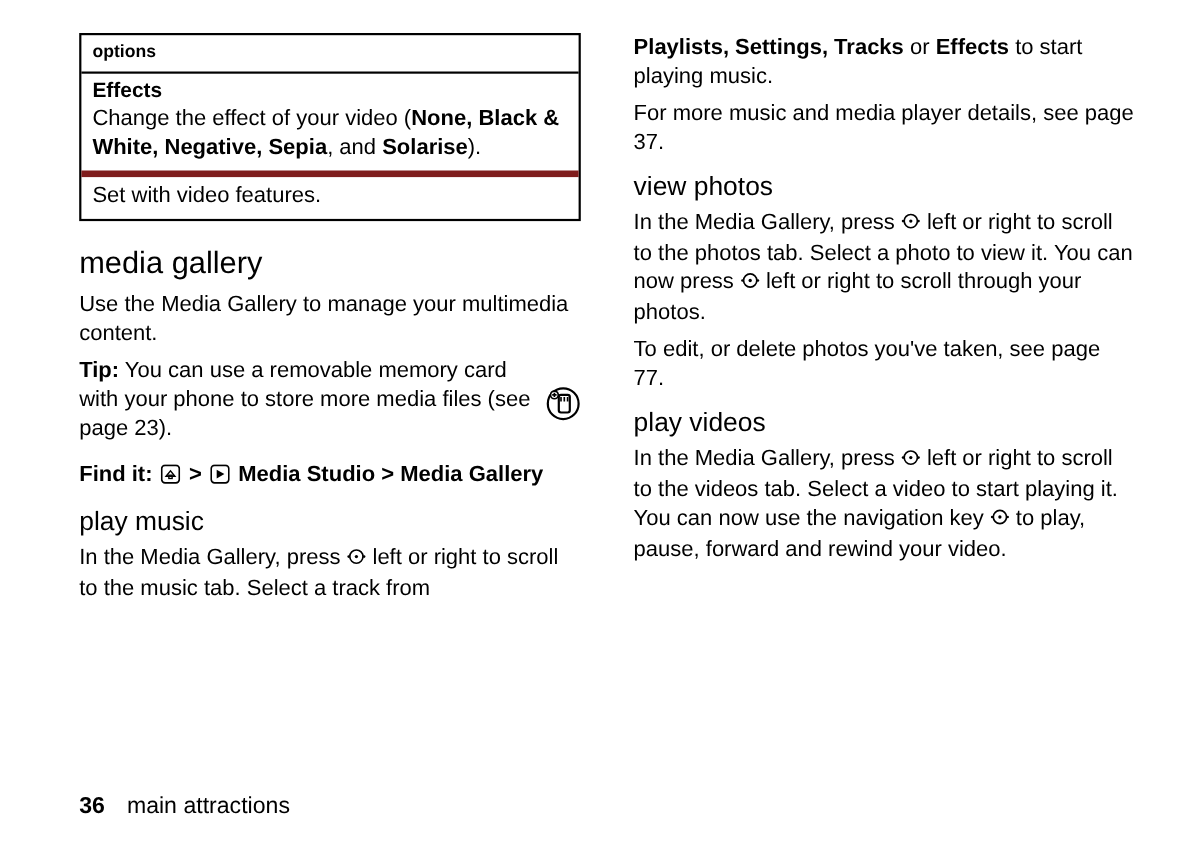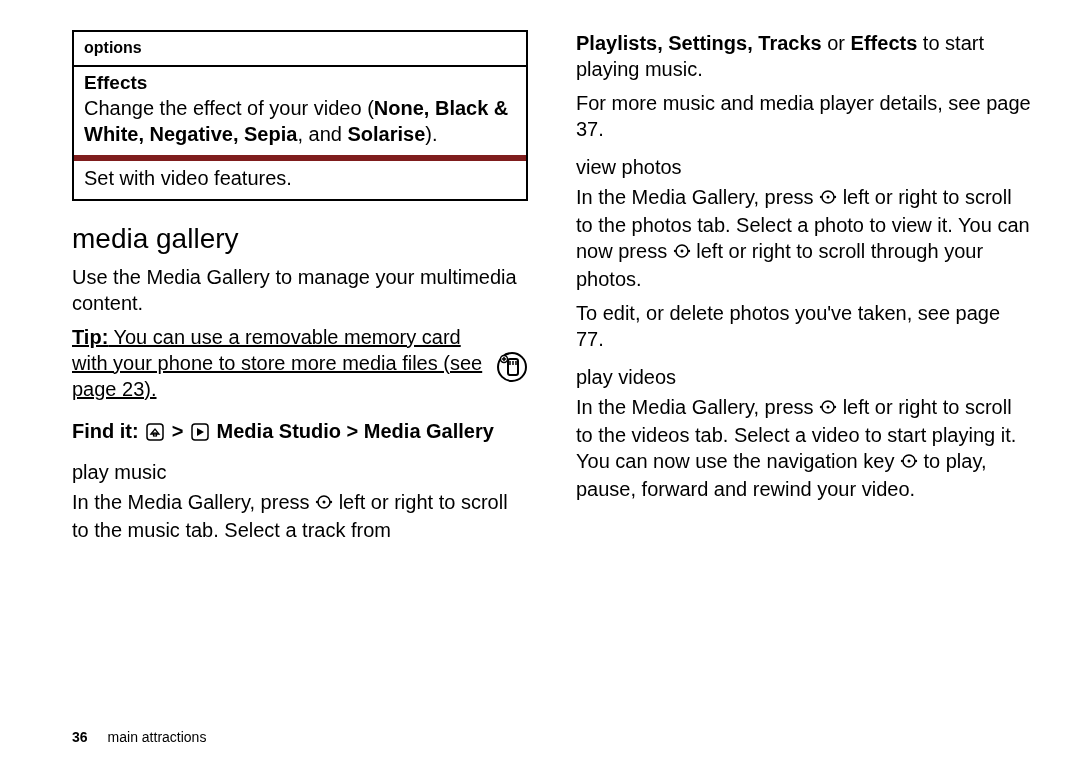--- a/index.html
+++ b/index.html
@@ -47,37 +47,37 @@
       font-stretch: condensed;
     }
     .section-title {
       font-size: 28px;
       font-weight: normal;
       margin-top: 14px;
       margin-bottom: 6px;
     }
     p { margin-bottom: 8px; }
     .tip-block { display: flex; align-items: center; gap: 10px; margin-bottom: 8px; }
-    .tip-text { flex: 1; text-decoration: underline; }
+    .tip-text { flex: 1; }
     .subhead {
-      font-size: 20px;
+      font-size: 24px;
       margin-top: 12px;
       margin-bottom: 4px;
     }
     .finditline { margin-top: 6px; margin-bottom: 6px; }
     .finditline .label { font-weight: bold; text-align: center; }
     .nav-icon {
       display: inline-block;
       vertical-align: -2px;
     }
     .footer {
       position: absolute;
       bottom: 20px;
       left: 72px;
-      font-size: 14px;
+      font-size: 21px;
     }
     .footer .pn { font-weight: bold; margin-right: 20px; }
     .cardicon svg { display: block; }
     .keyicon { display: inline-block; vertical-align: -3px; margin: 0 2px; }
   </style>
 </head>
 <body>
 
 <div class="columns">
   <div class="col">

